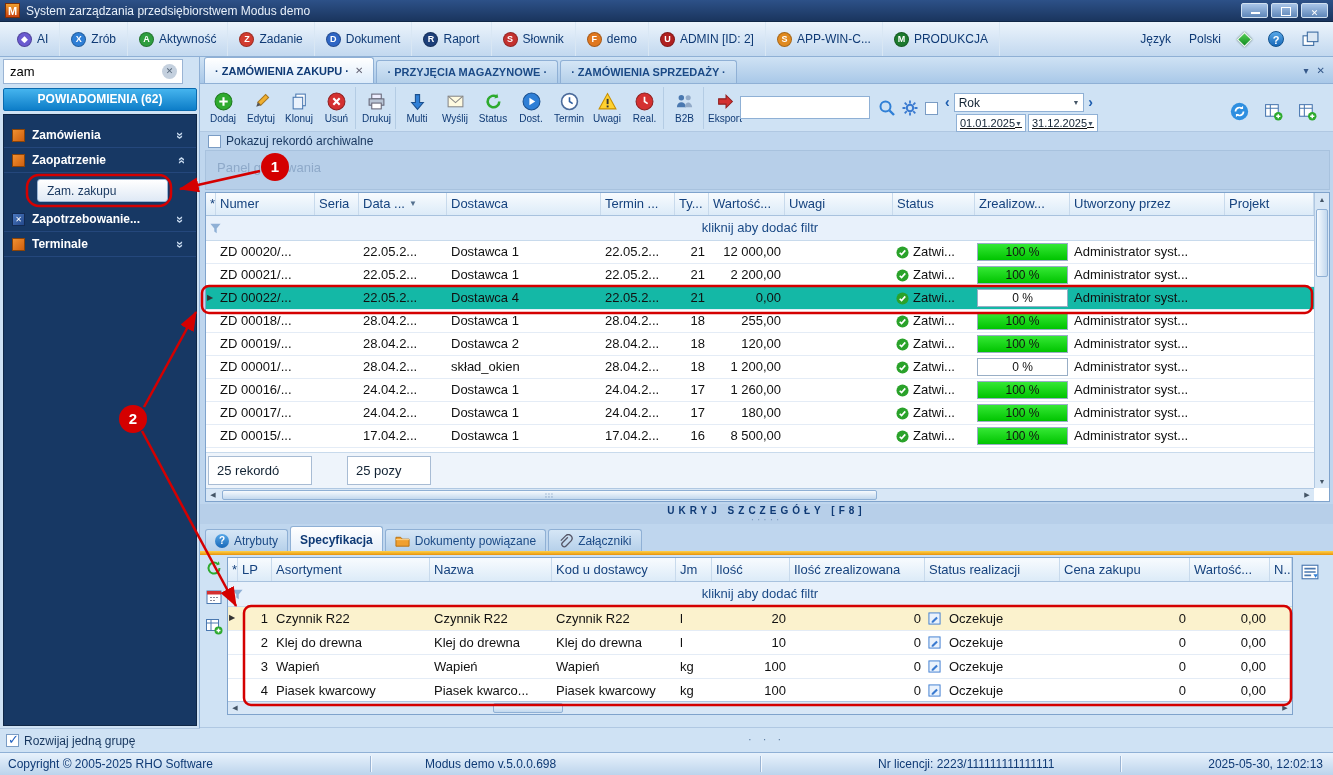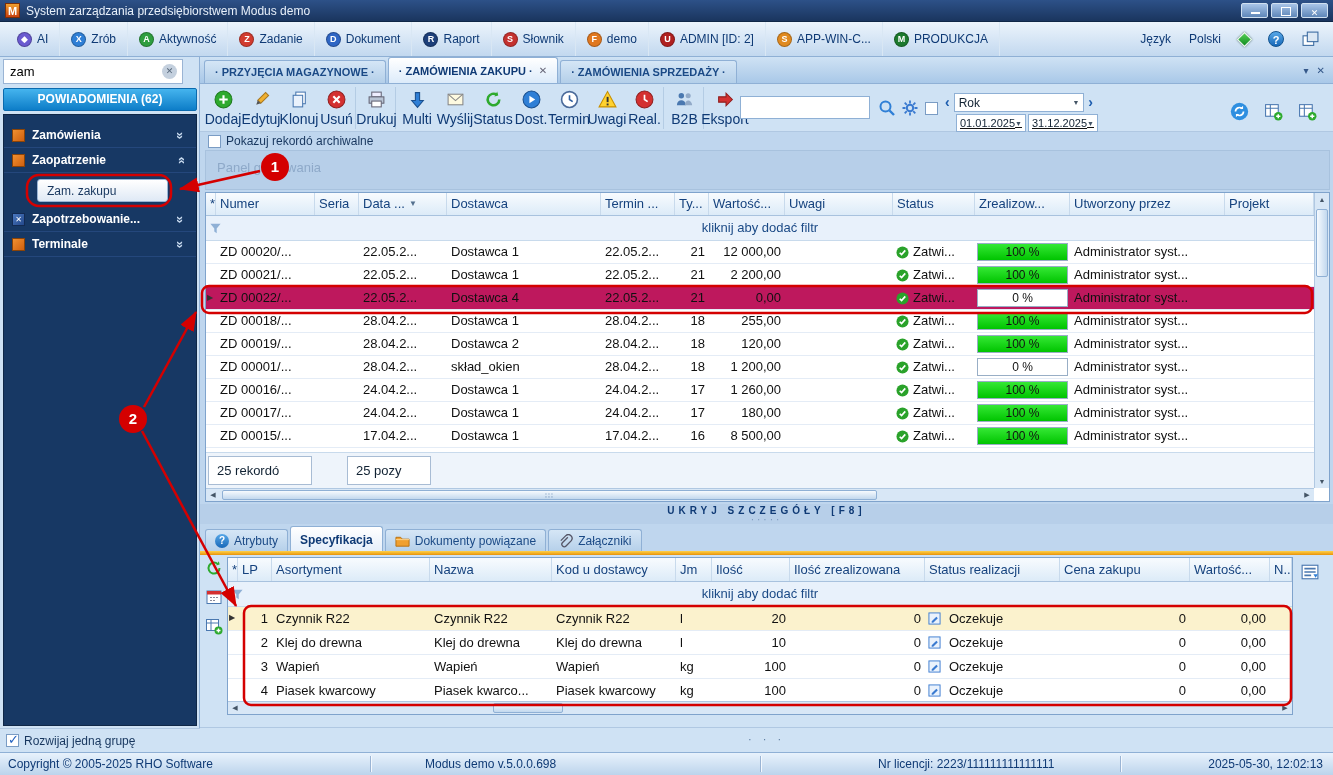--- a/index.html
+++ b/index.html
@@ -54,21 +54,21 @@
 
 .tabbar { position:absolute; left:0; top:0; width:100%; height:27px; background:linear-gradient(#cfe2f4,#a9c8e8); border-bottom:1px solid #8fb0d5; display:flex; align-items:flex-end; padding-left:4px; gap:2px; }
 .tab { height:23px; display:flex; align-items:center; gap:6px; padding:0 10px; font-size:11px; font-weight:bold; color:#1b4a86; background:linear-gradient(#d5e6f6,#b4cfe9); border:1px solid #8fb0d5; border-bottom:none; border-radius:3px 3px 0 0; white-space:nowrap; }
 .tab.active { background:linear-gradient(#ffffff,#dcebfa); color:#0f3a75; height:26px; }
 .tclose { color:#667; font-size:10px; }
 .tclose::after { content:"✕"; }
 .tabbar-right { margin-left:auto; align-self:center; display:flex; gap:8px; margin-right:8px; color:#35588a; font-size:10px; }
 
 .gtoolbar { position:absolute; left:0; top:27px; width:100%; height:48px; background:#cfe2f4; border-bottom:1px solid #b0c8e2; }
 .tb-row { position:absolute; left:4px; top:3px; display:flex; }
-.tb-btn { width:38px; height:42px; display:flex; flex-direction:column; align-items:center; justify-content:center; gap:2px; font-size:14px; color:#0f3a75; }
+.tb-btn { width:38px; height:42px; display:flex; flex-direction:column; align-items:center; justify-content:center; gap:2px; font-size:10px; color:#0f3a75; }
 .tb-btn.divider { border-right:1px solid #b4cce4; margin-right:2px; }
 .tb-btn svg { width:19px; height:19px; }
 .tb-label { white-space:nowrap; }
 .gsearch { position:absolute; left:540px; top:12px; width:130px; height:23px; border:1px solid #8fb0d5; padding:0 5px; font:13px "Liberation Sans","DejaVu Sans",sans-serif; }
 .ticon { position:absolute; width:18px; height:18px; }
 .icon-magnifier { left:678px; top:15px; }
 .icon-gear { left:701px; top:15px; }
 .cb-small { position:absolute; left:725px; top:18px; }
 .period { position:absolute; left:745px; top:9px; width:148px; }
 .prow1 { display:flex; align-items:flex-start; gap:4px; }
@@ -88,21 +88,21 @@
 
 .mgrid { position:absolute; left:5px; top:135px; width:1125px; height:310px; background:#fff; border:1px solid #7fa3cc; --mcols:10px 99px 44px 88px 154px 74px 34px 76px 108px 82px 95px 155px 1fr; }
 .mgrid-inner { position:absolute; left:0; top:0; right:15px; bottom:13px; overflow:hidden; }
 .ghead { display:grid; grid-template-columns:var(--mcols); height:23px; background:linear-gradient(#f8fbfe,#dcebf8); border-bottom:1px solid #a8c2de; color:#15427e; }
 .gh { padding:0 4px; line-height:22px; font-size:13px; border-right:1px solid #c8daec; overflow:hidden; white-space:nowrap; display:flex; align-items:center; gap:4px; }
 .sort-icon { font-size:8px; color:#54708e; }
 .sort-icon::after { content:"▼"; }
 .gfilter { height:25px; background:#e8f1fb; border-bottom:1px solid #c8daec; text-align:center; line-height:24px; color:#1b4a86; font-size:13px; position:relative; }
 .funnel { position:absolute; left:3px; top:6px; width:13px; height:13px; }
 .mrow { display:grid; grid-template-columns:var(--mcols); height:23px; border-bottom:1px solid #e4ecf6; background:#fff; }
-.mrow.selected { background:#be185d; }
+.mrow.selected { background:#14b8a6; }
 .mc { padding:0 4px; line-height:22px; font-size:13px; white-space:nowrap; overflow:hidden; }
 .mc.num { text-align:right; }
 .mc.marker { padding:0; position:relative; }
 .selected .marker::after { content:"▶"; position:absolute; left:1px; top:0; font-size:8px; color:#333; line-height:22px; }
 .mc.status { display:flex; align-items:center; gap:4px; padding-left:3px; }
 .mc.status svg { width:13px; height:13px; min-width:13px; }
 .mc.prog { padding:0 2px; }
 .progress { margin-top:2px; height:18px; border:1px solid #98aec6; background:#fff; text-align:center; font-size:12px; line-height:16px; color:#111; }
 .progress.realized { background:linear-gradient(#35e835,#00c400); }
 .mgrid-footer { position:absolute; left:0; bottom:13px; right:15px; height:36px; background:#eef4fb; border-top:1px solid #c8daec; }
@@ -283,27 +283,27 @@
     </div>
     <div class="side-bottom">
       <span class="cb checked"></span>
       <span>Rozwijaj jedną grupę</span>
     </div>
   </div>
 
   <div class="main">
 
     <div class="tabbar">
-      <div class="tab">
-          <span>· PRZYJĘCIA MAGAZYNOWE ·</span>
-        </div>
       <div class="tab active">
         <span>· ZAMÓWIENIA ZAKUPU ·</span>
         <span class="tclose"></span>
       </div>
+      <div class="tab">
+          <span>· PRZYJĘCIA MAGAZYNOWE ·</span>
+        </div>
       <div class="tab">
           <span>· ZAMÓWIENIA SPRZEDAŻY ·</span>
         </div>
       <div class="tabbar-right">
         <span>▾</span>
         <span>✕</span>
       </div>
     </div>
 
     <div class="gtoolbar">

